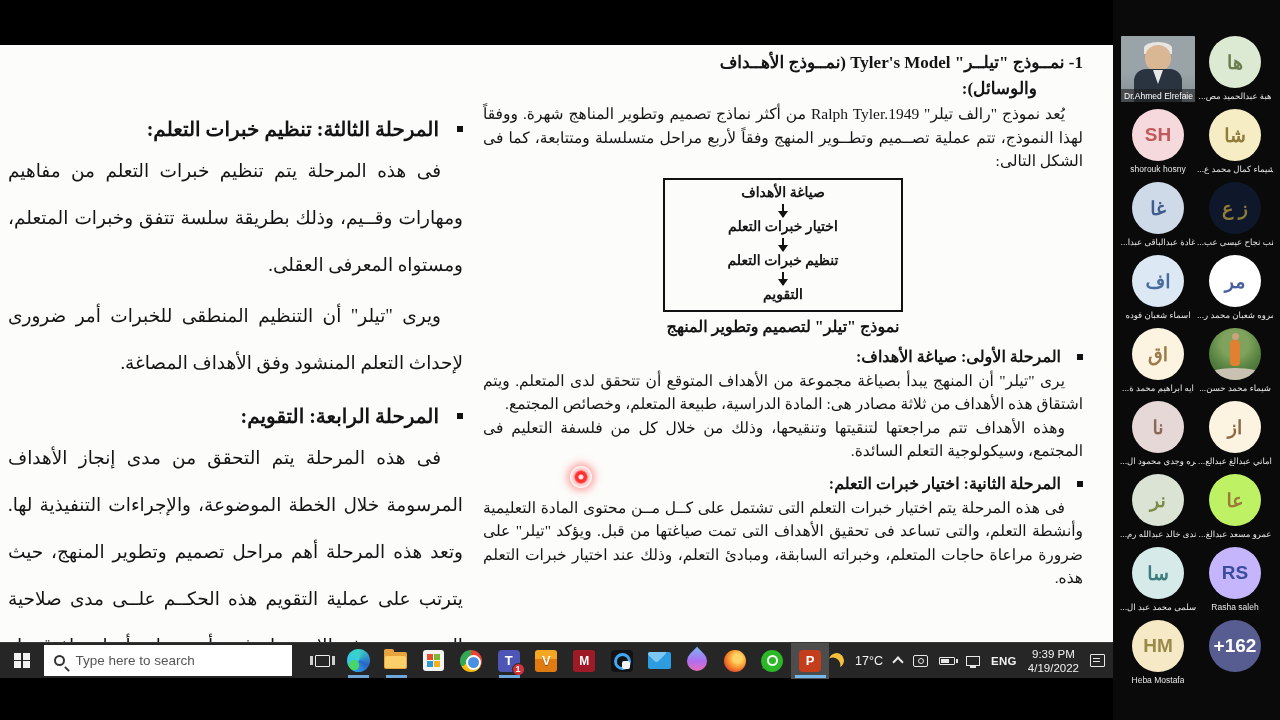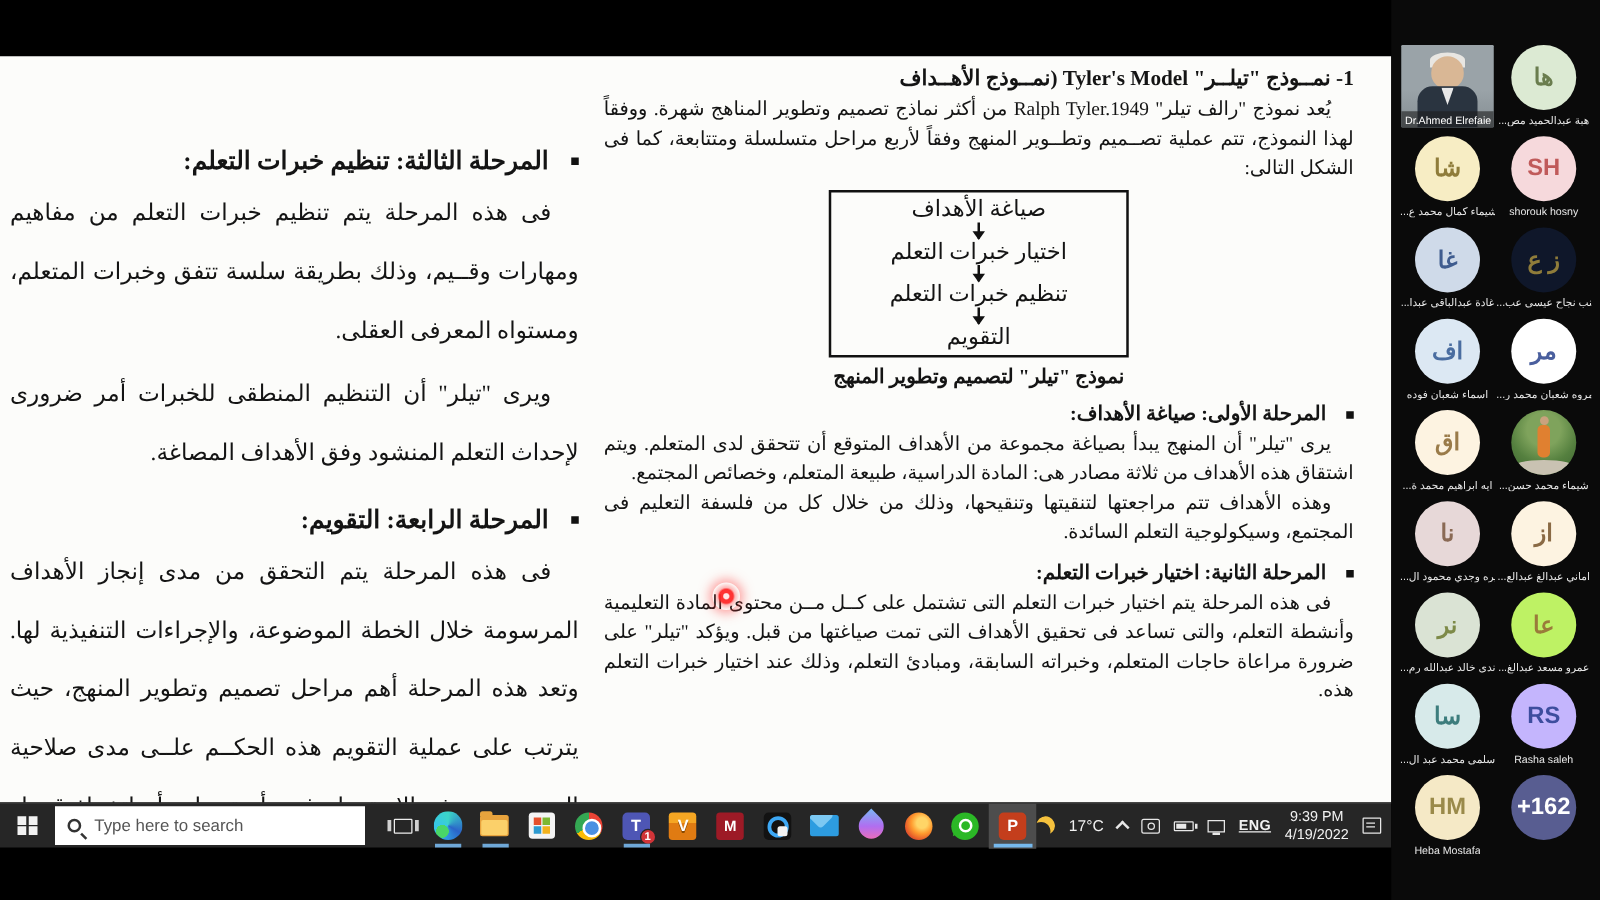--- a/index.html
+++ b/index.html
@@ -8,21 +8,21 @@
   .screen { position:relative; width:1280px; height:720px; background:#000; overflow:hidden; }
 
   
   .doc { position:absolute; left:0; top:45px; width:1113px; height:597px; background:#fcfcfa; color:#141414; }
   .col-r { position:absolute; right:30px; top:4px; width:600px; direction:rtl; font-family:"Liberation Serif", serif; }
   .col-l { position:absolute; left:8px; top:55px; width:455px; direction:rtl; font-family:"Liberation Serif", serif; }
   .h1 { font-size:17px; font-weight:bold; line-height:27px; }
   .h1b { font-size:17px; font-weight:bold; line-height:26px; padding-right:46px; }
   .body-r { font-size:15.5px; line-height:23.5px; text-align:justify; text-indent:18px; }
   .flowbox { width:240px; margin:5px auto 0 auto; border:2.5px solid #111; padding:3px 6px 5px 6px; text-align:center; }
-  .step { font-weight:normal; font-size:18px; line-height:20px; }
+  .step { font-weight:bold; font-size:14px; line-height:20px; }
   .flow-arrow { width:2.5px; height:13px; background:#111; margin:1px auto 0 auto; position:relative; }
   .flow-arrow::after { content:""; position:absolute; left:-3.8px; bottom:-6px; border:5px solid transparent; border-top:7px solid #111; }
   .caption { text-align:center; font-weight:bold; font-size:16px; margin-top:5px; }
   .stage-h { display:flex; align-items:center; gap:16px; font-weight:bold; font-size:16px; margin-top:9px; line-height:24px; }
   .stage-h-l { display:flex; align-items:center; gap:18px; font-weight:bold; font-size:20px; line-height:30px; margin-top:14px; }
   .bullet { width:6px; height:6px; background:#111; flex:0 0 auto; }
   .body-l { font-size:18.5px; line-height:47px; text-align:justify; text-indent:22px; margin-top:4px; }
   .laser { position:absolute; left:570px; top:466px; width:22px; height:22px; border-radius:50%;
            background:radial-gradient(circle, rgba(255,230,230,.95) 0 2px, rgba(255,40,40,.95) 3px 5.5px, rgba(255,60,60,.35) 7px, rgba(255,0,0,0) 11px);
            box-shadow:0 0 9px 2px rgba(255,60,60,.55); z-index:5; }
@@ -76,21 +76,21 @@
   .moon { width:15px; height:15px; border-radius:50%; box-shadow:inset -5px 3px 0 0 #f5c13d; transform:rotate(-20deg); }
   .temp { font-size:12.5px; }
   .chev { width:8px; height:8px; border-top:2px solid #e8e8e8; border-left:2px solid #e8e8e8; transform:rotate(45deg); margin-top:3px; }
   .t-cast { position:relative; width:15px; height:12px; border:1.6px solid #e8e8e8; border-radius:2px; }
   .t-cast::after { content:""; position:absolute; left:4px; top:2.5px; width:4px; height:4px; border:1.4px solid #e8e8e8; border-radius:50%; }
   .t-batt { position:relative; width:16px; height:8px; border:1.5px solid #e8e8e8; border-radius:1px; }
   .t-batt::before { content:""; position:absolute; right:-3.5px; top:1px; width:2px; height:4px; background:#e8e8e8; }
   .t-batt::after { content:""; position:absolute; left:1px; top:1px; width:8px; height:4px; background:#e8e8e8; }
   .t-net { position:relative; width:14px; height:10px; border:1.5px solid #e8e8e8; }
   .t-net::after { content:""; position:absolute; left:2.5px; bottom:-3.5px; width:6px; height:1.6px; background:#e8e8e8; }
-  .lang { font-size:11.5px; font-weight:bold; letter-spacing:.3px;text-decoration:underline; }
+  .lang { font-size:11.5px; font-weight:bold; letter-spacing:.3px; }
   .clockbox { text-align:center; font-size:11.5px; line-height:14px; }
   .t-action { position:relative; width:15px; height:13px; border:1.5px solid #e8e8e8; border-radius:1px; }
   .t-action::before { content:""; position:absolute; left:2px; top:2.5px; width:7px; height:1.4px; background:#e8e8e8; box-shadow:0 3px 0 #e8e8e8; }
 
   
   .sidebar { position:absolute; left:1113px; top:0; width:167px; height:720px; background:#0a0a0a; padding-top:33px; z-index:7; }
   .p-row { display:flex; justify-content:center; gap:1px; height:73px; }
   .p-cell { width:76px; display:flex; flex-direction:column; align-items:center; padding-top:3px; }
   .p-ava { width:52px; height:52px; border-radius:50%; display:flex; align-items:center; justify-content:center; font-size:19px; font-weight:bold; font-family:"Liberation Sans",sans-serif; }
   .p-name { margin-top:3px; max-width:76px; font-size:8.5px; color:#e8e8e8; white-space:nowrap; overflow:hidden; text-align:center; }
@@ -107,20 +107,21 @@
 </style>
 </head>
 <body>
 
 <div class="screen">
 
   <div class="doc">
 
     <div class="col-r">
       <div class="h1">1- نمــوذج "تيلــر" Tyler's Model (نمــوذج الأهــداف</div>
+      <div class="h1b">والوسائل):</div>
       <div class="body-r">يُعد نموذج "رالف تيلر" Ralph Tyler.1949 من أكثر نماذج تصميم وتطوير المناهج شهرة. ووفقاً لهذا النموذج، تتم عملية تصــميم وتطــوير المنهج وفقاً لأربع مراحل متسلسلة ومتتابعة، كما فى الشكل التالى:</div>
 
       <div class="flowbox">
         <div class="step">صياغة الأهداف</div>
         <div class="flow-arrow"></div>
         <div class="step">اختيار خبرات التعلم</div>
         <div class="flow-arrow"></div>
         <div class="step">تنظيم خبرات التعلم</div>
         <div class="flow-arrow"></div>
         <div class="step">التقويم</div>
@@ -256,26 +257,26 @@
         </div>
       </div>
       <div class="p-cell">
         <div class="p-ava" style="background: rgb(220, 234, 211); color: rgb(106, 125, 78);">ها</div>
         <div class="p-name">...هبة عبدالحميد مص</div>
       </div>
     </div>
 
     <div class="p-row">
       <div class="p-cell">
+        <div class="p-ava" style="background: rgb(246, 217, 220); color: rgb(192, 90, 90);">SH</div>
+        <div class="p-name">shorouk hosny</div>
+      </div>
+      <div class="p-cell">
         <div class="p-ava" style="background: rgb(247, 237, 196); color: rgb(143, 124, 58);">شا</div>
         <div class="p-name">...شيماء كمال محمد ع</div>
-      </div>
-      <div class="p-cell">
-        <div class="p-ava" style="background: rgb(246, 217, 220); color: rgb(192, 90, 90);">SH</div>
-        <div class="p-name">shorouk hosny</div>
       </div>
     </div>
 
     <div class="p-row">
       <div class="p-cell">
         <div class="p-ava" style="background: rgb(207, 218, 233); color: rgb(63, 92, 143);">غا</div>
         <div class="p-name">...غادة عبدالباقى عبدا</div>
       </div>
       <div class="p-cell">
         <div class="p-ava" style="background: #0f172a; color: rgb(143, 124, 58);">ز ع</div>

